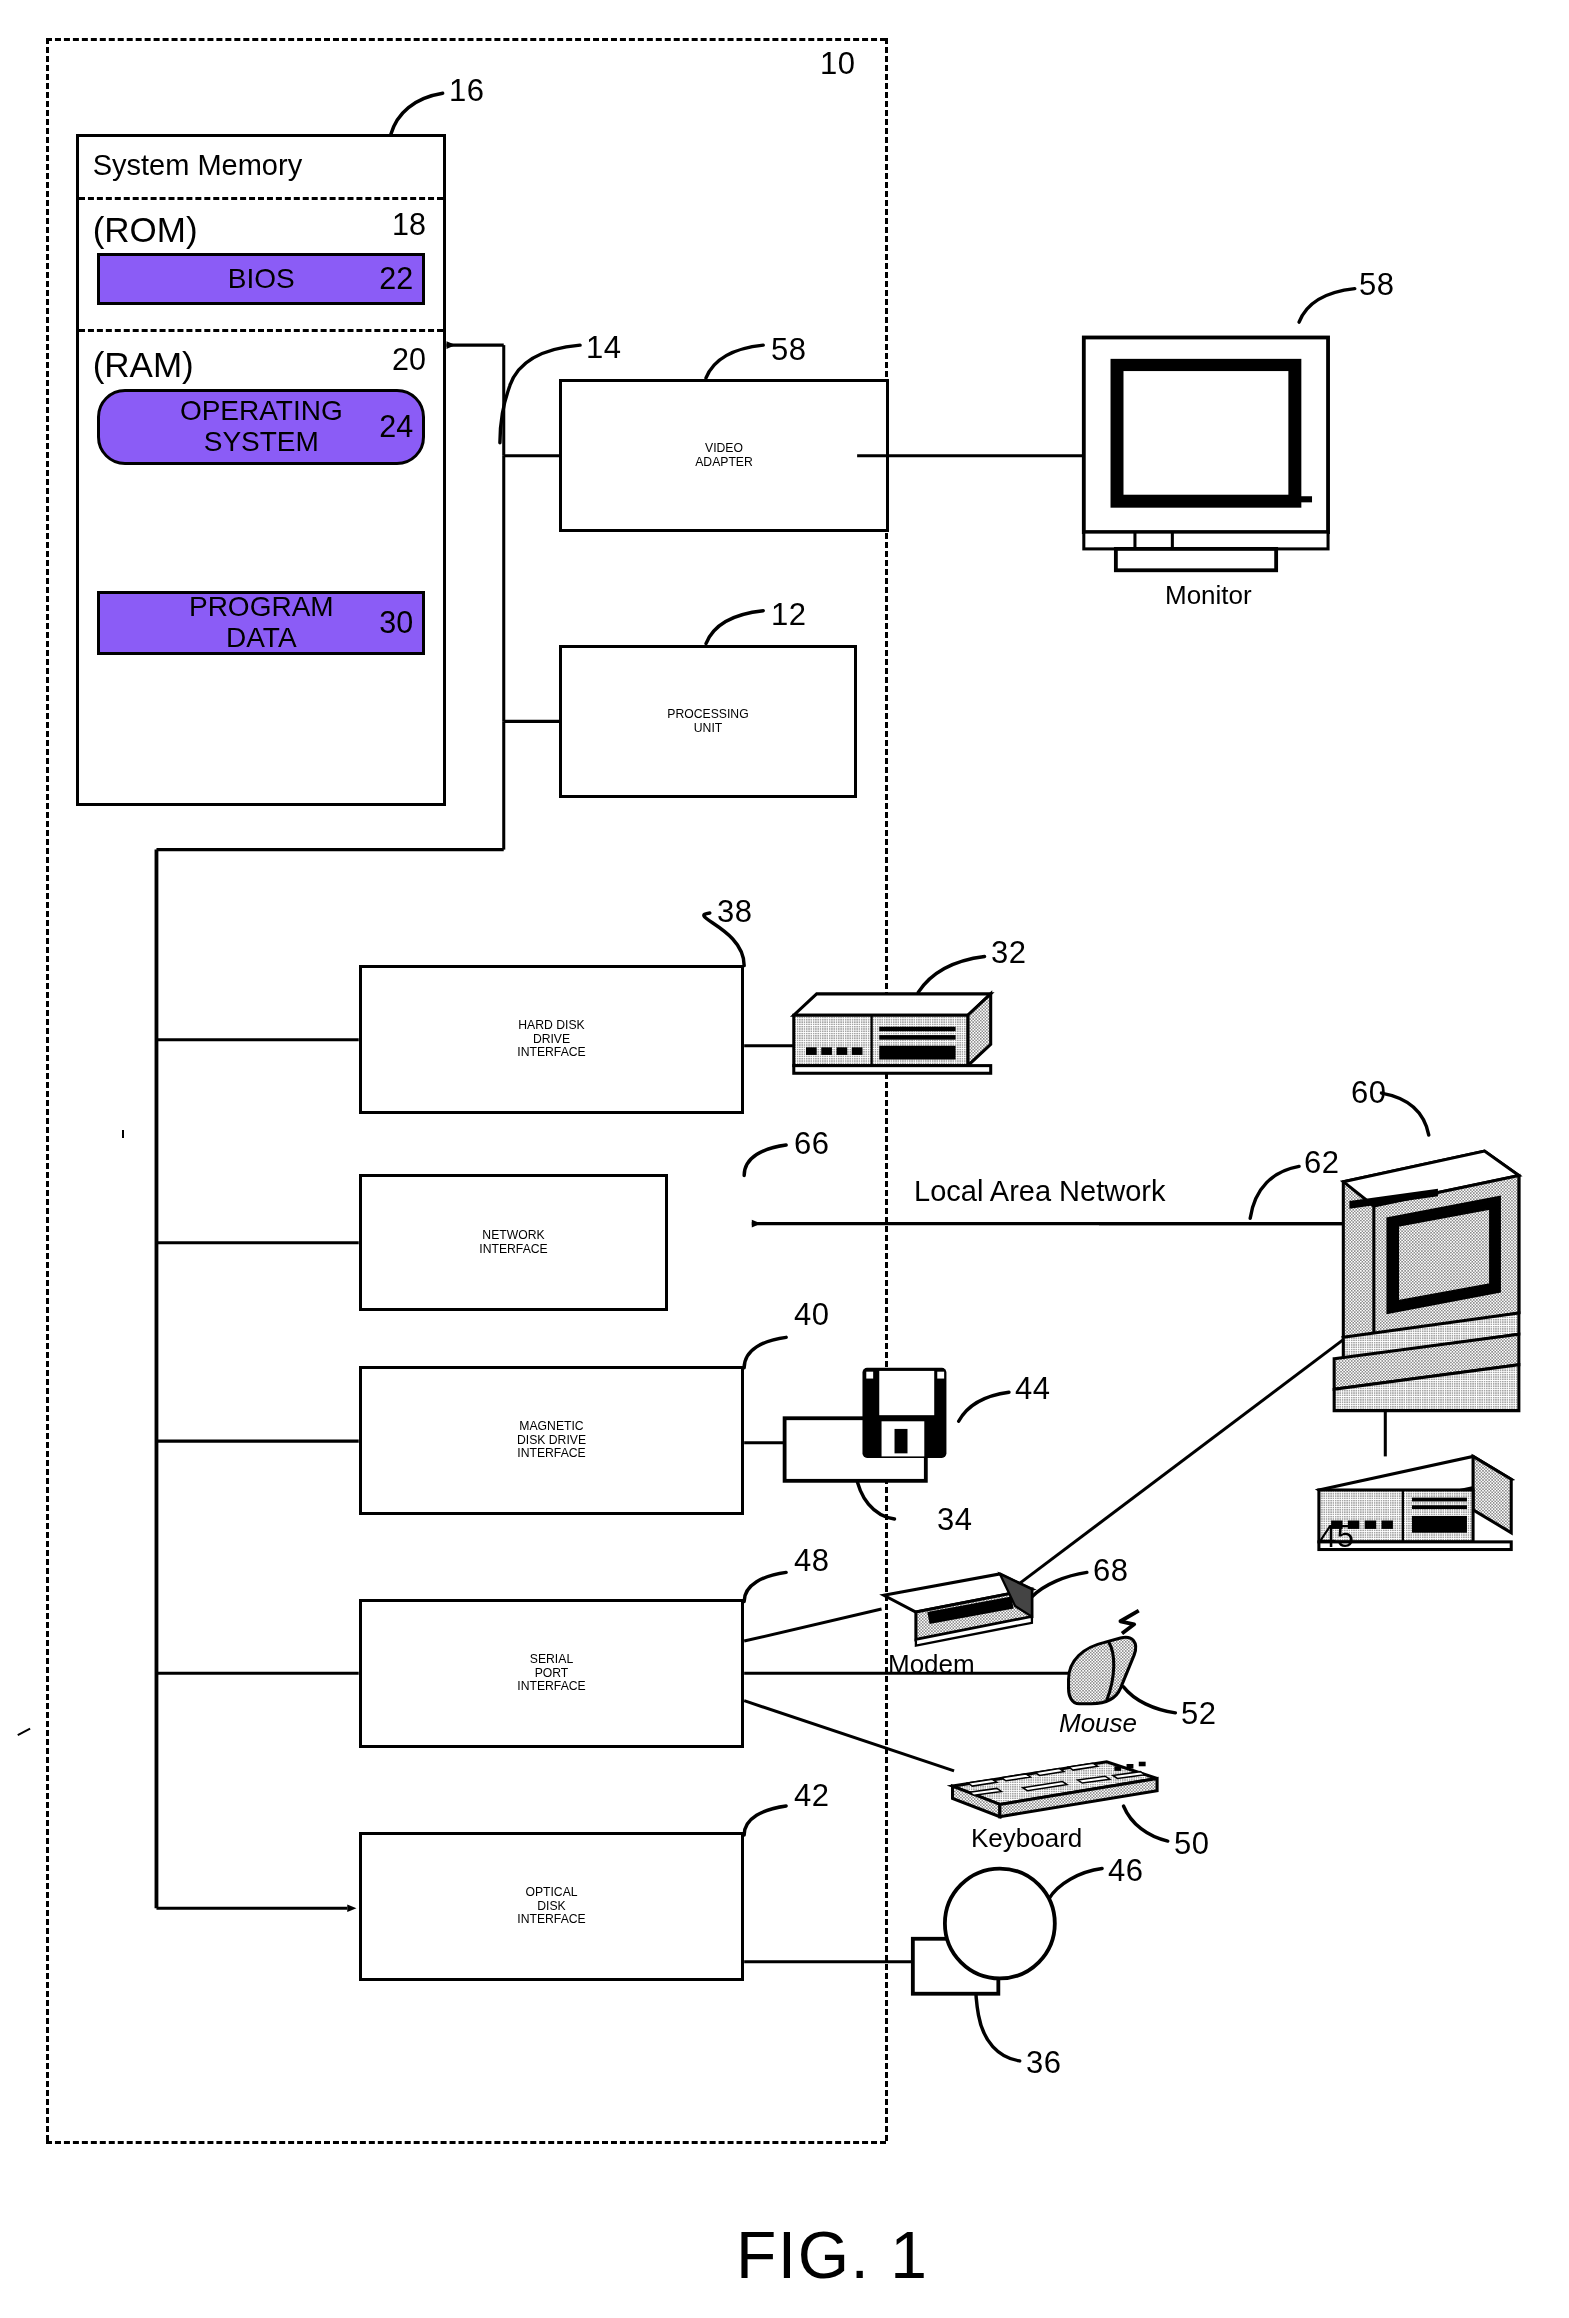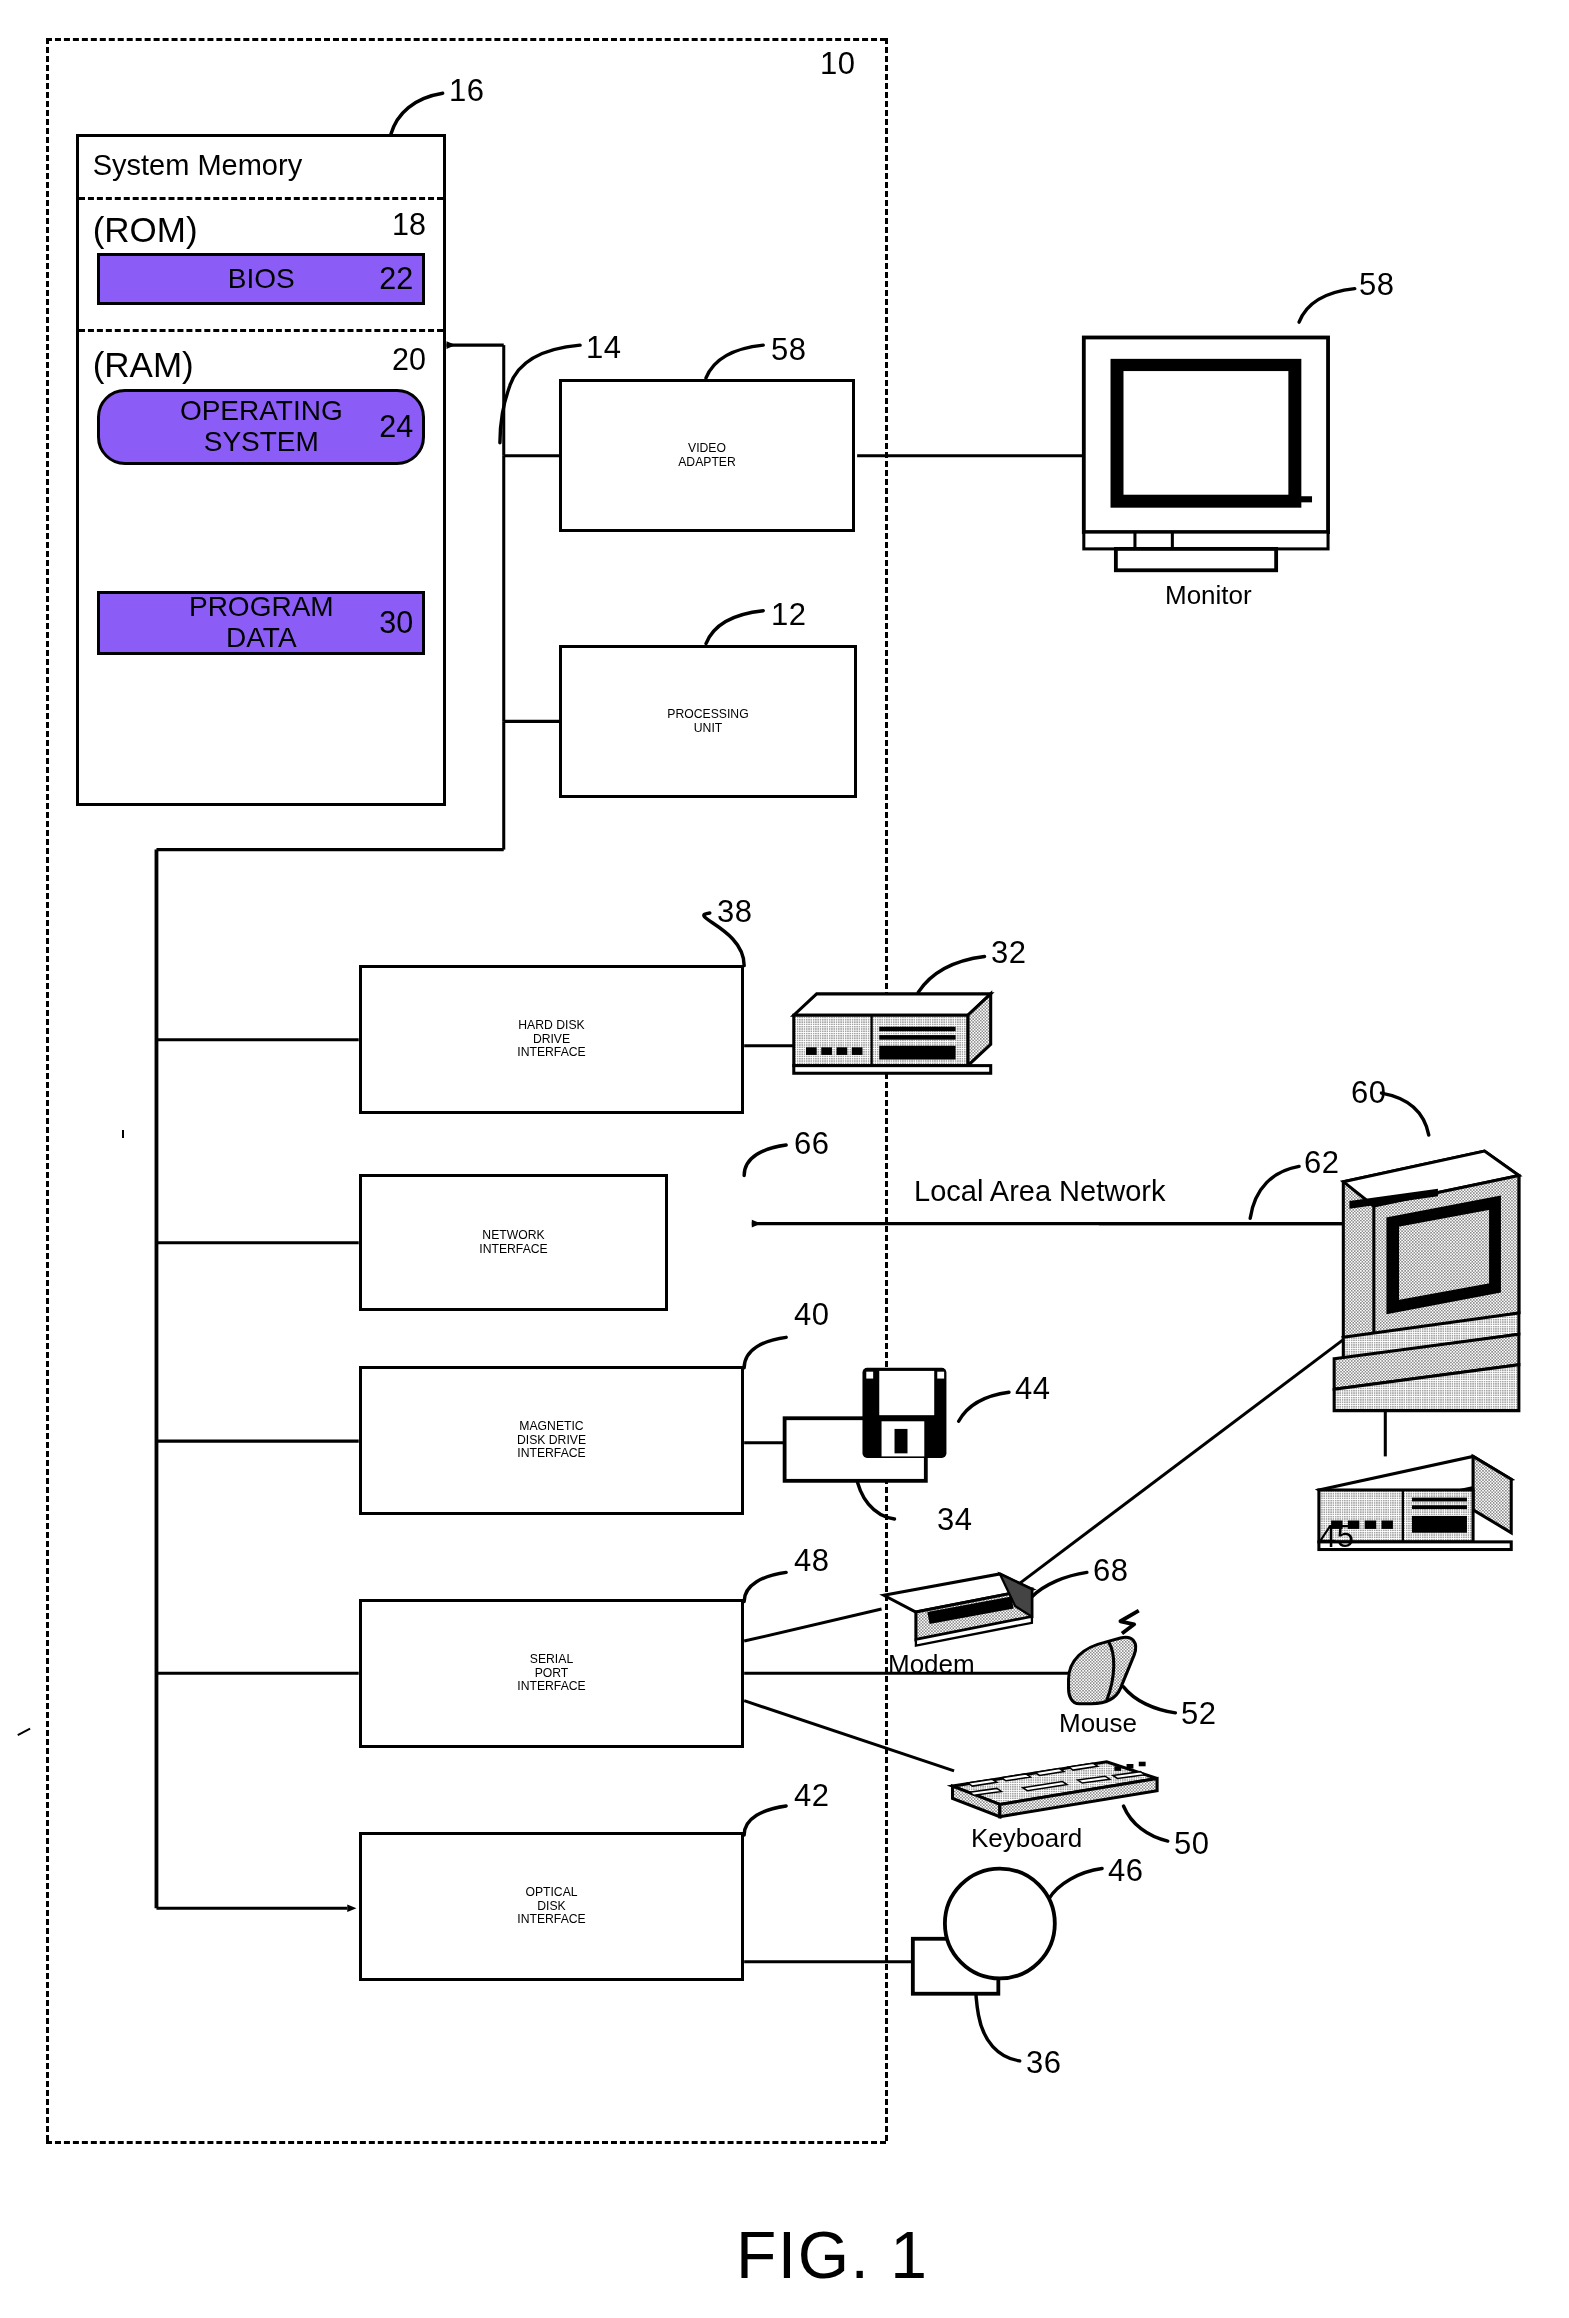--- a/index.html
+++ b/index.html
@@ -104,21 +104,21 @@
     <div class="subbox" style="left:18.3px;top:454px;width:328px;height:64px;">
       <span>
         <span>PROGRAM</span><br>
         <span>DATA</span>
       </span>
       <span class="subnum">30</span>
     </div>
   </div>
   <div class="refnum" style="left:449px;top:73px;">16</div>
 
-  <div class="box" style="left:559px;top:379px;width:296px;height:153px;">
+  <div class="box" style="left:559px;top:379px;width:330px;height:153px;">
     <span class="lbl">
       <span>VIDEO</span><br>
       <span>ADAPTER</span>
     </span>
   </div>
   <div class="refnum" style="left:771px;top:332px;">58</div>
 
   <div class="box" style="left:559px;top:645px;width:298px;height:153px;">
     <span class="lbl">
       <span>PROCESSING</span><br>
@@ -403,21 +403,21 @@
 
   <div class="devlabel" style="left:1165px;top:580px;">Monitor</div>
   <div class="refnum" style="left:1359px;top:267px;">58</div>
   <div class="refnum" style="left:991px;top:935px;">32</div>
   <div class="refnum" style="left:1015px;top:1371px;">44</div>
   <div class="refnum" style="left:937px;top:1502px;">34</div>
 
   <div class="devlabel" style="left:888px;top:1649px;">Modem</div>
   <div class="refnum" style="left:1093px;top:1553px;">68</div>
 
-  <div class="devlabel" style="left:1059px;top:1708px;">Mouse</div>
+  <div class="devlabel" style="left:1059px;top:1708px;font-style:italic;">Mouse</div>
   <div class="refnum" style="left:1181px;top:1696px;">52</div>
 
   <div class="devlabel" style="left:971px;top:1823px;">Keyboard</div>
   <div class="refnum" style="left:1174px;top:1826px;">50</div>
 
   <div class="refnum" style="left:1108px;top:1853px;">46</div>
   <div class="refnum" style="left:1026px;top:2045px;">36</div>
 
   <div class="devlabel" style="left:914px;top:1175px;font-size:29px;">Local Area Network</div>
   <div class="refnum" style="left:1304px;top:1145px;">62</div>

